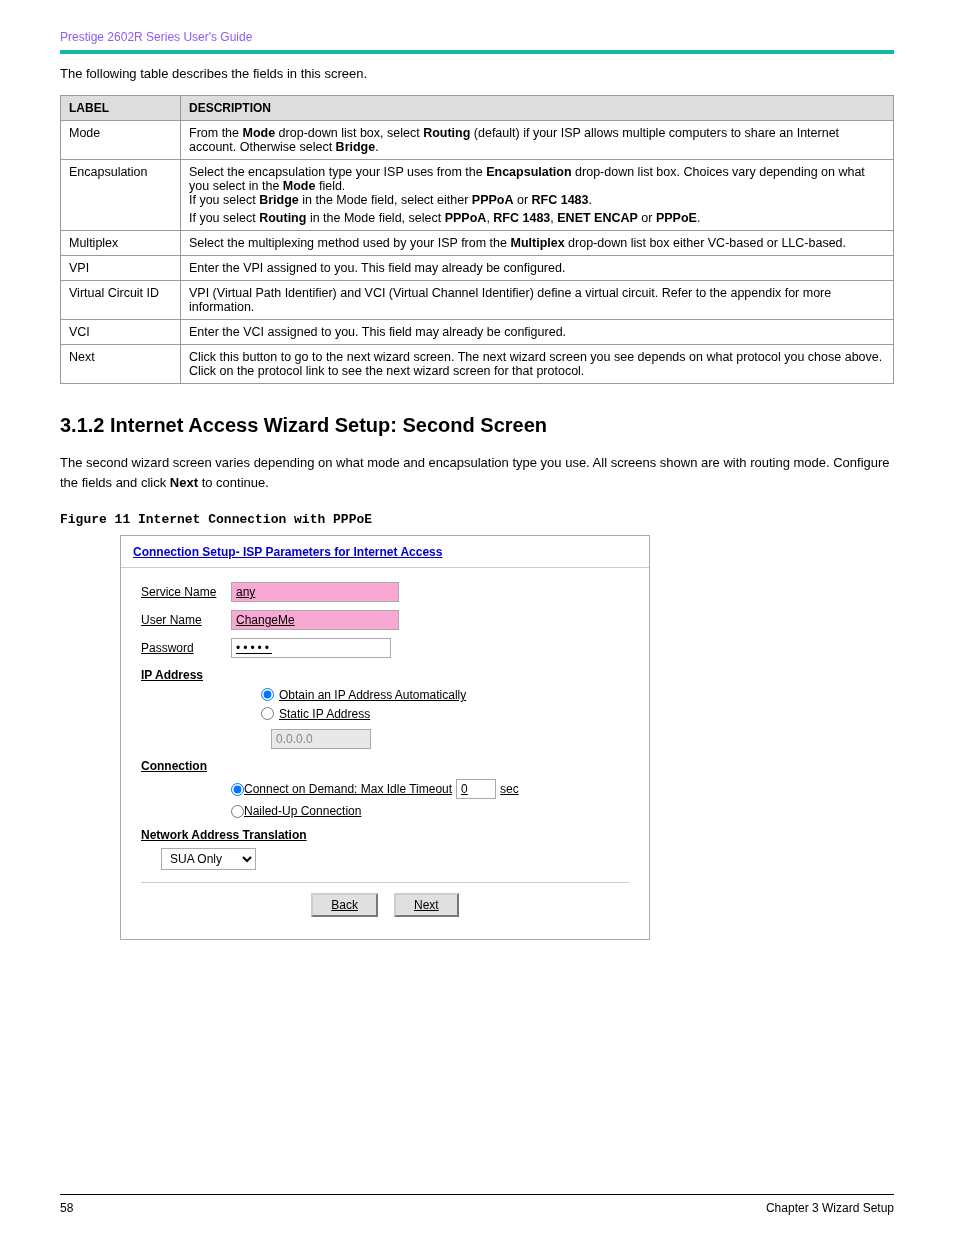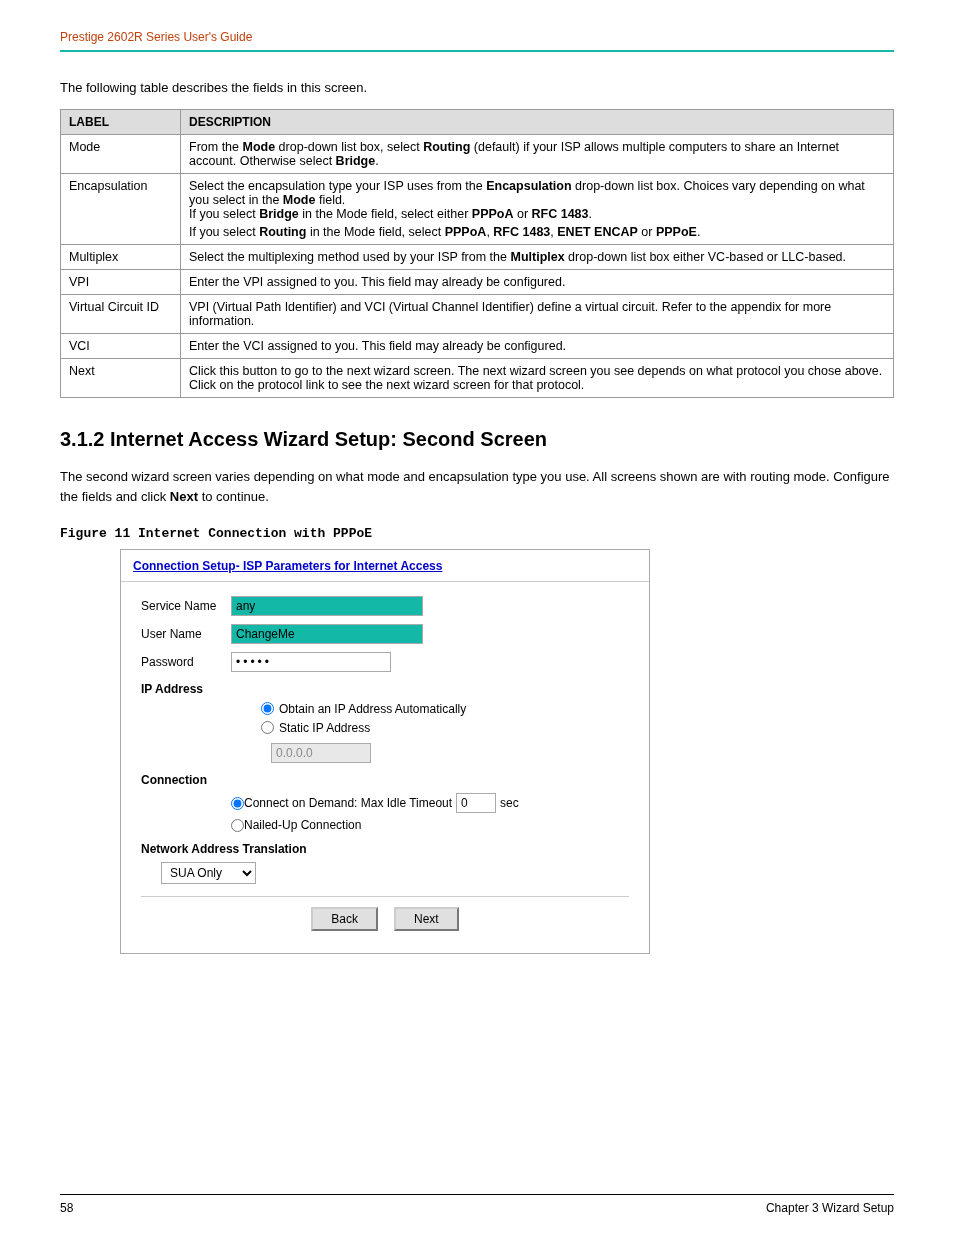--- a/index.html
+++ b/index.html
@@ -9,25 +9,25 @@
       background: #fff;
       color: #000;
       width: 954px;
       min-height: 1235px;
       position: relative;
     }
     .page-container {
       padding: 30px 60px 40px 60px;
     }
     .header-bar {
-      border-bottom: 2px solid #14b8a6;
+      border-bottom: 4px solid #14b8a6;
       padding-bottom: 6px;
-      margin-bottom: 28px;
-      font-size: 12px;
-      color: #c2410c;
+      margin-bottom: 12px;
+      font-size: 12px;
+      color: #8b5cf6;
     }
     .intro-text {
       margin-bottom: 14px;
       font-size: 13px;
     }
     .table-caption {
       font-size: 13px;
       font-weight: bold;
       margin-bottom: 6px;
     }
@@ -86,37 +86,38 @@
     .figure-title-link {
       color: #0000cc;
       font-weight: bold;
       font-size: 12px;
       text-decoration: underline;
     }
     .figure-content {
       background: #fff;
       padding: 14px 20px;
       font-size: 12px;
+      text-decoration: underline;
     }
     .form-row {
       display: flex;
       align-items: center;
       margin-bottom: 8px;
     }
     .form-label {
       width: 90px;
       font-size: 12px;
       color: #000;
     }
     .form-input {
       border: 1px solid #aaa;
       padding: 2px 4px;
       font-size: 12px;
-      width: 192px;
-      background: #14b8a6;
+      width: 168px;
+      background: #f9a8d4;
     }
     .form-input-password {
       border: 1px solid #aaa;
       padding: 2px 4px;
       font-size: 12px;
       width: 160px;
       background: #fff;
       letter-spacing: 3px;
     }
     .section-label {

